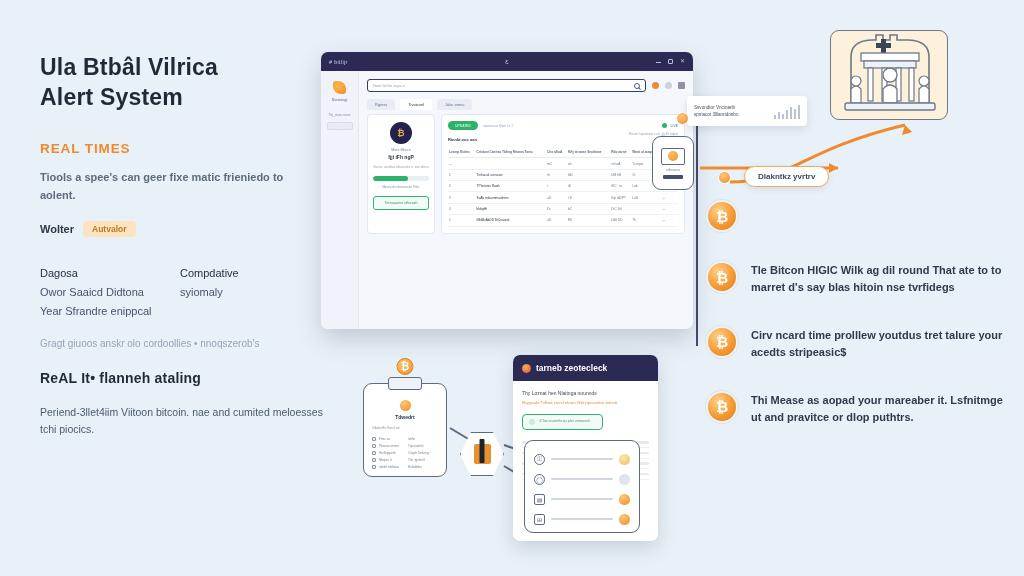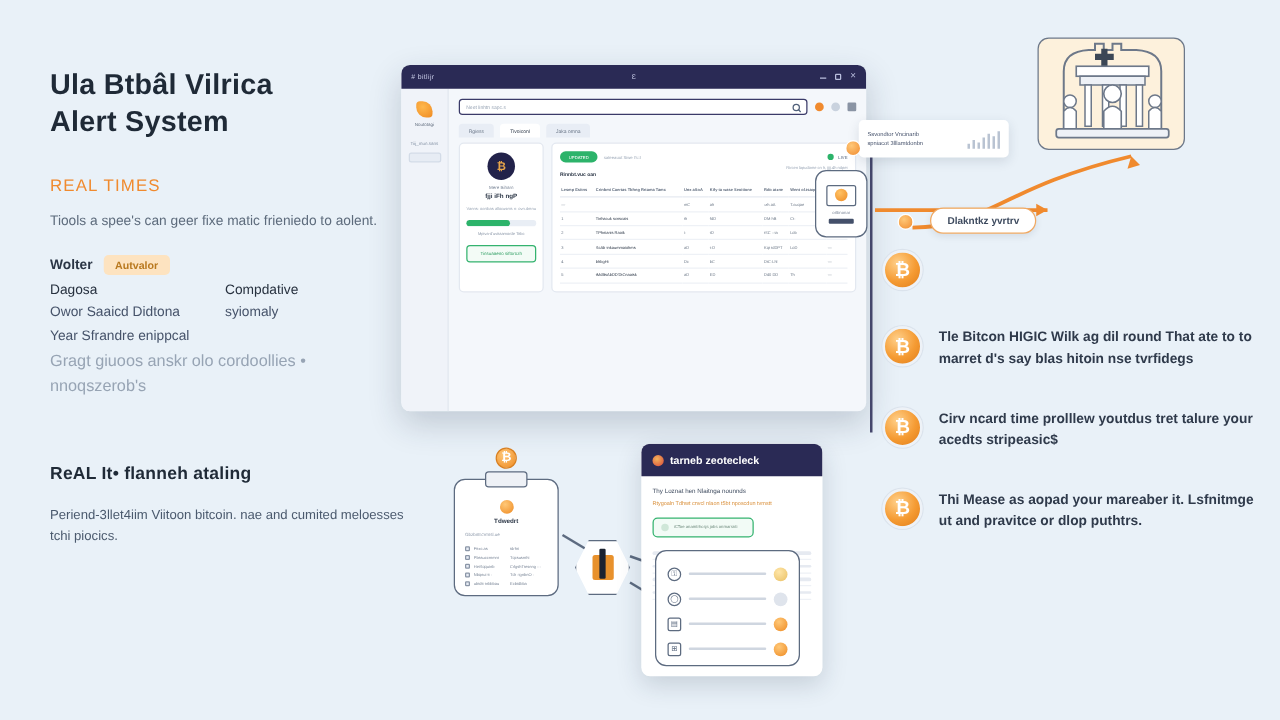--- a/index.html
+++ b/index.html
@@ -11,37 +11,37 @@
   }
   .canvas { position: relative; width: 951px; height: 576px; background: #e9f1f8; }
 
   
   .left-col { position: absolute; left: 40px; top: 52px; width: 280px; }
   .hero-title {
     font-size: 23px; font-weight: bold; color: #1f2a37;
     line-height: 1.32; letter-spacing: .2px;
   }
   .eyebrow {
-    margin-top: 28px; font-size: 13.5px; font-weight: normal;
+    margin-top: 28px; font-size: 13.5px; font-weight: bold;
     color: #f08a2e; letter-spacing: .9px;
   }
   .hero-sub {
-    margin-top: 13px; font-size: 11px; color: #5d6b7c; line-height: 1.62;
+    margin-top: 13px; font-size: 11px; color: #5d6b7c; line-height: 1.62; font-weight: bold;
   }
   .kv-row { margin-top: 17px; display: flex; align-items: center; gap: 9px; }
   .kv-label { font-size: 11px; font-weight: bold; color: #2b3646; }
   .kv-chip {
     background: #fde3c0; color: #b9791f; font-size: 8.5px;
     padding: 3px 9px; border-radius: 4px; font-weight: bold;
   }
-  .two-col { margin-top: 3px; display: flex; }
+  .two-col { margin-top: 27px; display: flex; }
   .two-col .col { flex: 1; }
   .stat-line { font-size: 11px; color: #46536a; line-height: 1.72; }
   .stat-line.strong { color: #27313f; }
-  .micro-note { font-size: 13px; color: #97a4b4; line-height: 1.5; }
+  .micro-note { margin-top: 15px; font-size: 10px; color: #97a4b4; line-height: 1.5; }
 
   .left-lower { position: absolute; left: 40px; top: 370px; width: 300px; }
   .sec-title { font-size: 14px; font-weight: bold; color: #1f2a37; letter-spacing: .2px; }
   .sec-body { margin-top: 12px; font-size: 10.5px; color: #5d6b7c; line-height: 1.64; }
   .sec-cols { margin-top: 18px; display: flex; gap: 16px; }
   .sec-cols .col { flex: 1; font-size: 10.5px; color: #4b5a6e; line-height: 1.62; }
 
   
   .win {
     position: absolute; left: 321px; top: 52px; width: 372px; height: 277px;

